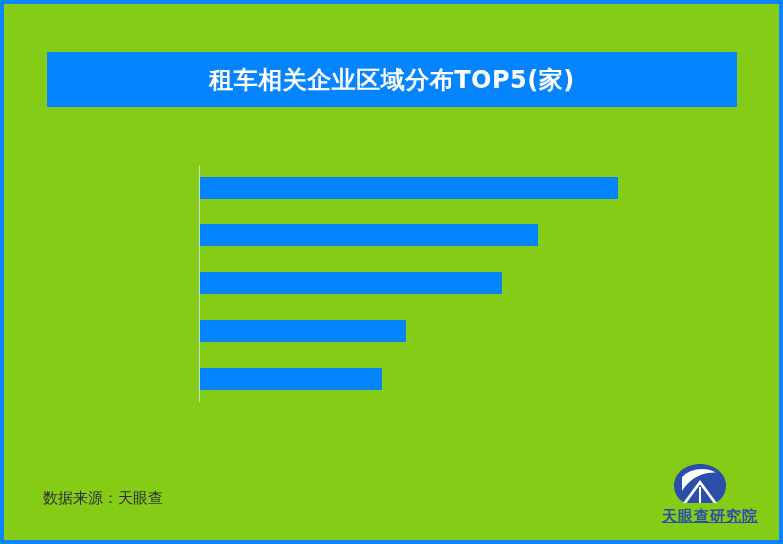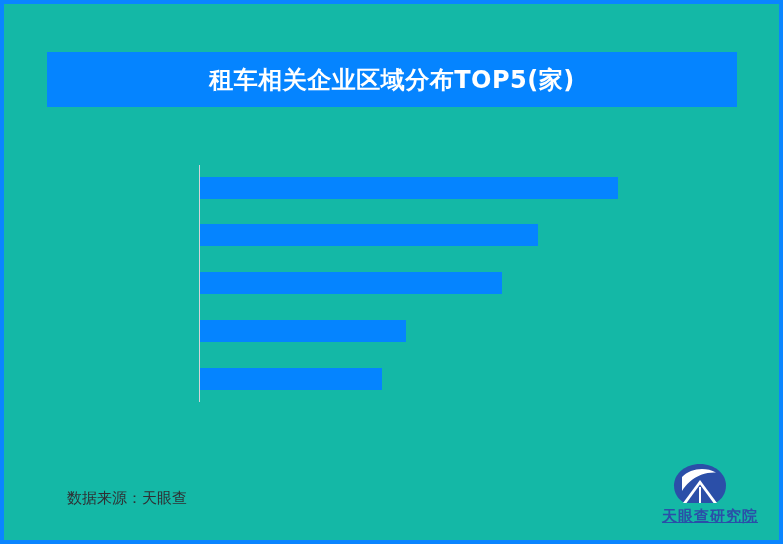--- a/index.html
+++ b/index.html
@@ -7,21 +7,21 @@
     padding: 0;
     background: #ffffff;
   }
   body {
     font-family: "DejaVu Sans", "Liberation Sans", sans-serif;
   }
   #canvas {
     position: relative;
     width: 783px;
     height: 544px;
-    background: #14b8a6;
+    background: #84cc16;
     box-sizing: border-box;
     overflow: hidden;
   }
   
   .frame {
     position: absolute;
     left: 0; top: 0;
     width: 783px;
     height: 544px;
     box-sizing: border-box;
@@ -77,21 +77,20 @@
     background: #0584ff;
   }
   
   .source-text {
     position: absolute;
     left: 43px;
     top: 489px;
     font-size: 15px;
     color: #2f2f33;
     white-space: nowrap;
-    margin-left: 24px;
   }
   .logo {
     position: absolute;
     left: 650px;
     top: 463px;
     width: 120px;
     height: 68px;
   }
   .logo-mark {
     position: absolute;

